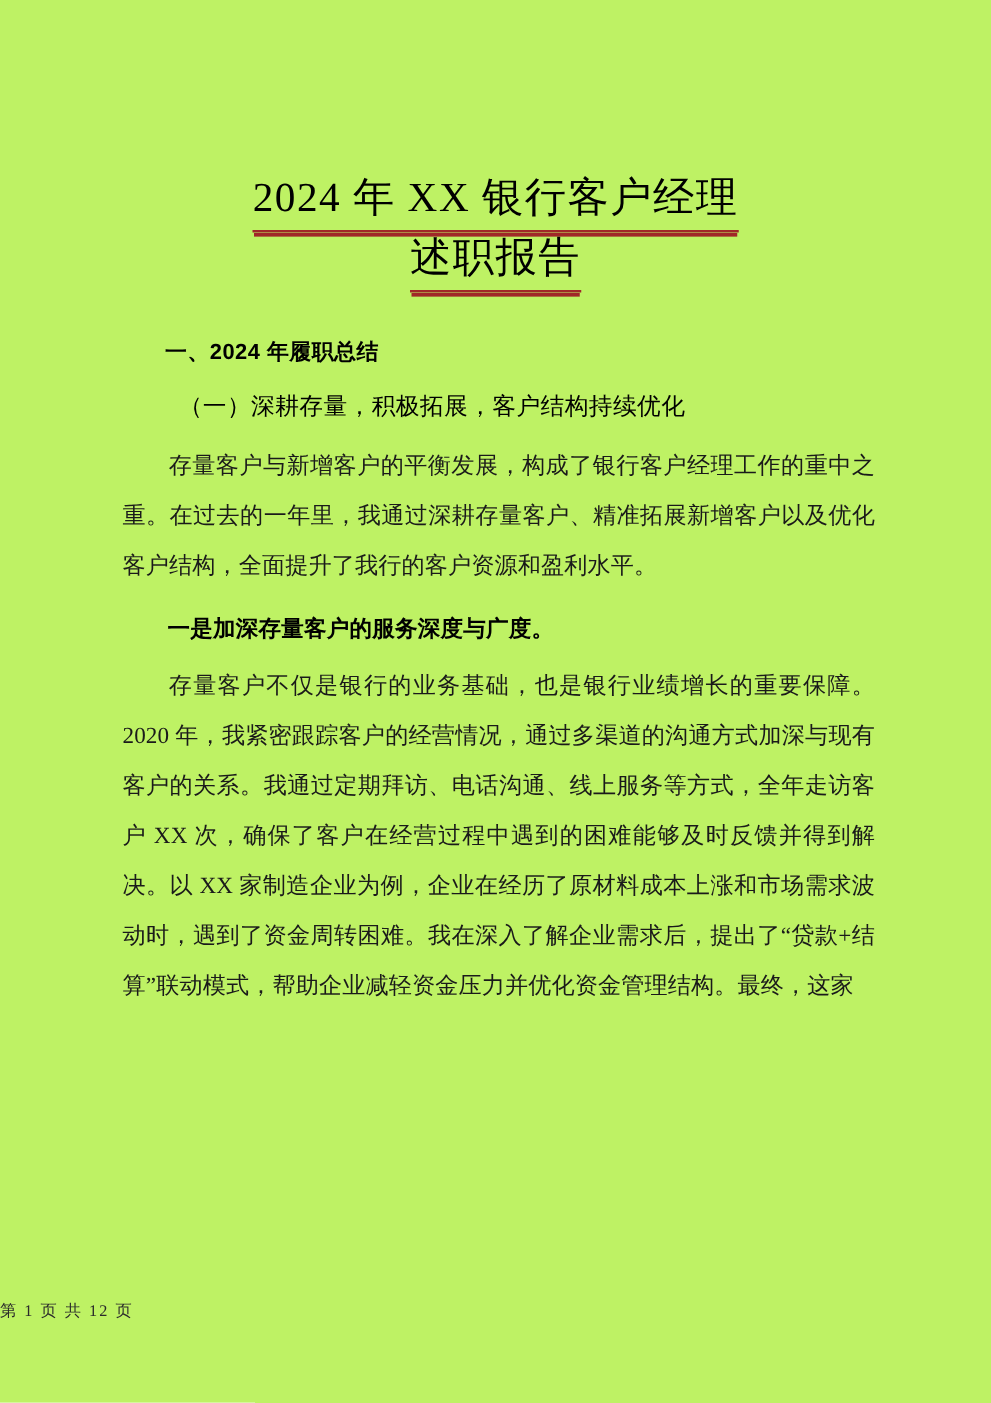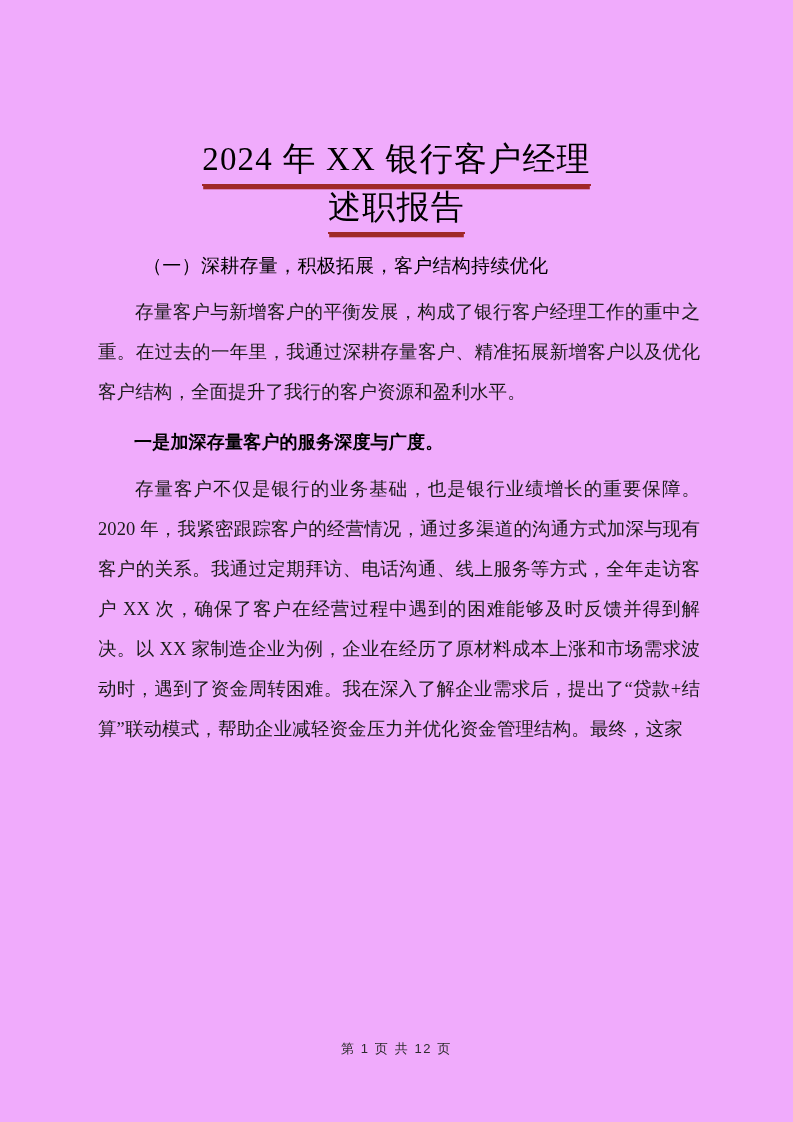--- a/index.html
+++ b/index.html
@@ -14,21 +14,21 @@
     overflow: hidden;
     font-family: "Liberation Serif", "DejaVu Serif", serif;
     color: #000000;
     -webkit-font-smoothing: antialiased;
   }
 
   .page {
     position: relative;
     width: 793px;
     height: 1122px;
-    background: #f0abfc;
+    background: #bef264;
     box-sizing: border-box;
   }
 
   
   .title-block {
     padding-top: 138px;
     text-align: center;
   }
 
   .title-line {
@@ -99,37 +99,38 @@
     color: #1a1a1a;
     text-indent: 2em;
   }
 
   
   .footer {
     position: absolute;
     left: 0;
     right: 0;
     top: 1040px;
-    text-align: center;
-    font-family: Liberation Sans, sans-serif;
+    text-align: left;
+    font-family: Liberation Serif, serif;
     font-size: 13px;
     letter-spacing: 1.6px;
     color: #2b2b2b;
   }
 </style>
 </head>
 <body>
 
 <div class="page">
 
   <div class="title-block">
     <div class="title-line"><span class="title-text">2024 年 XX 银行客户经理</span></div>
     <div class="title-line"><span class="title-text">述职报告</span></div>
   </div>
 
+  <div class="heading-1">一、2024 年履职总结</div>
 
   <div class="heading-2">（一）深耕存量，积极拓展，客户结构持续优化</div>
 
   <div class="body-wrap">
     <p class="para">存量客户与新增客户的平衡发展，构成了银行客户经理工作的重中之重。在过去的一年里，我通过深耕存量客户、精准拓展新增客户以及优化客户结构，全面提升了我行的客户资源和盈利水平。</p>
   </div>
 
   <div class="heading-3">一是加深存量客户的服务深度与广度。</div>
 
   <div class="body-wrap">

